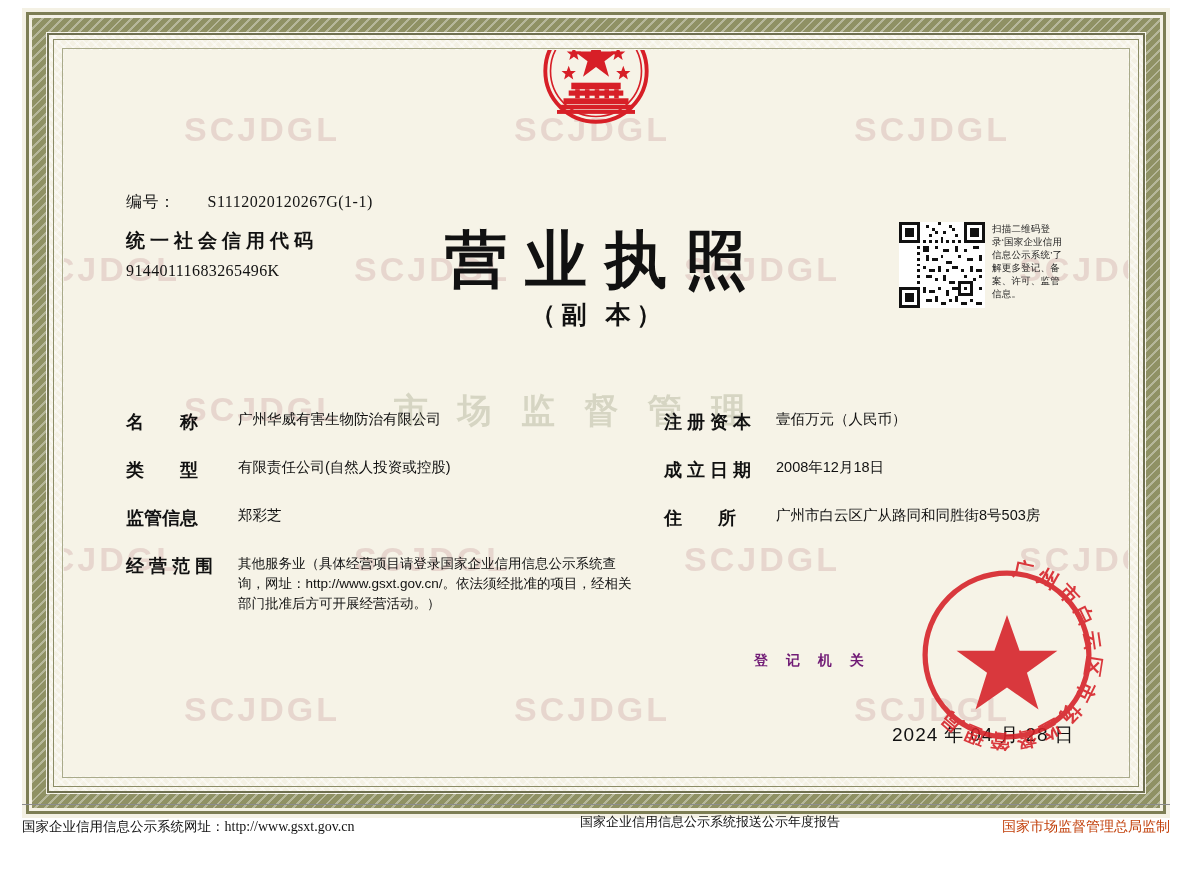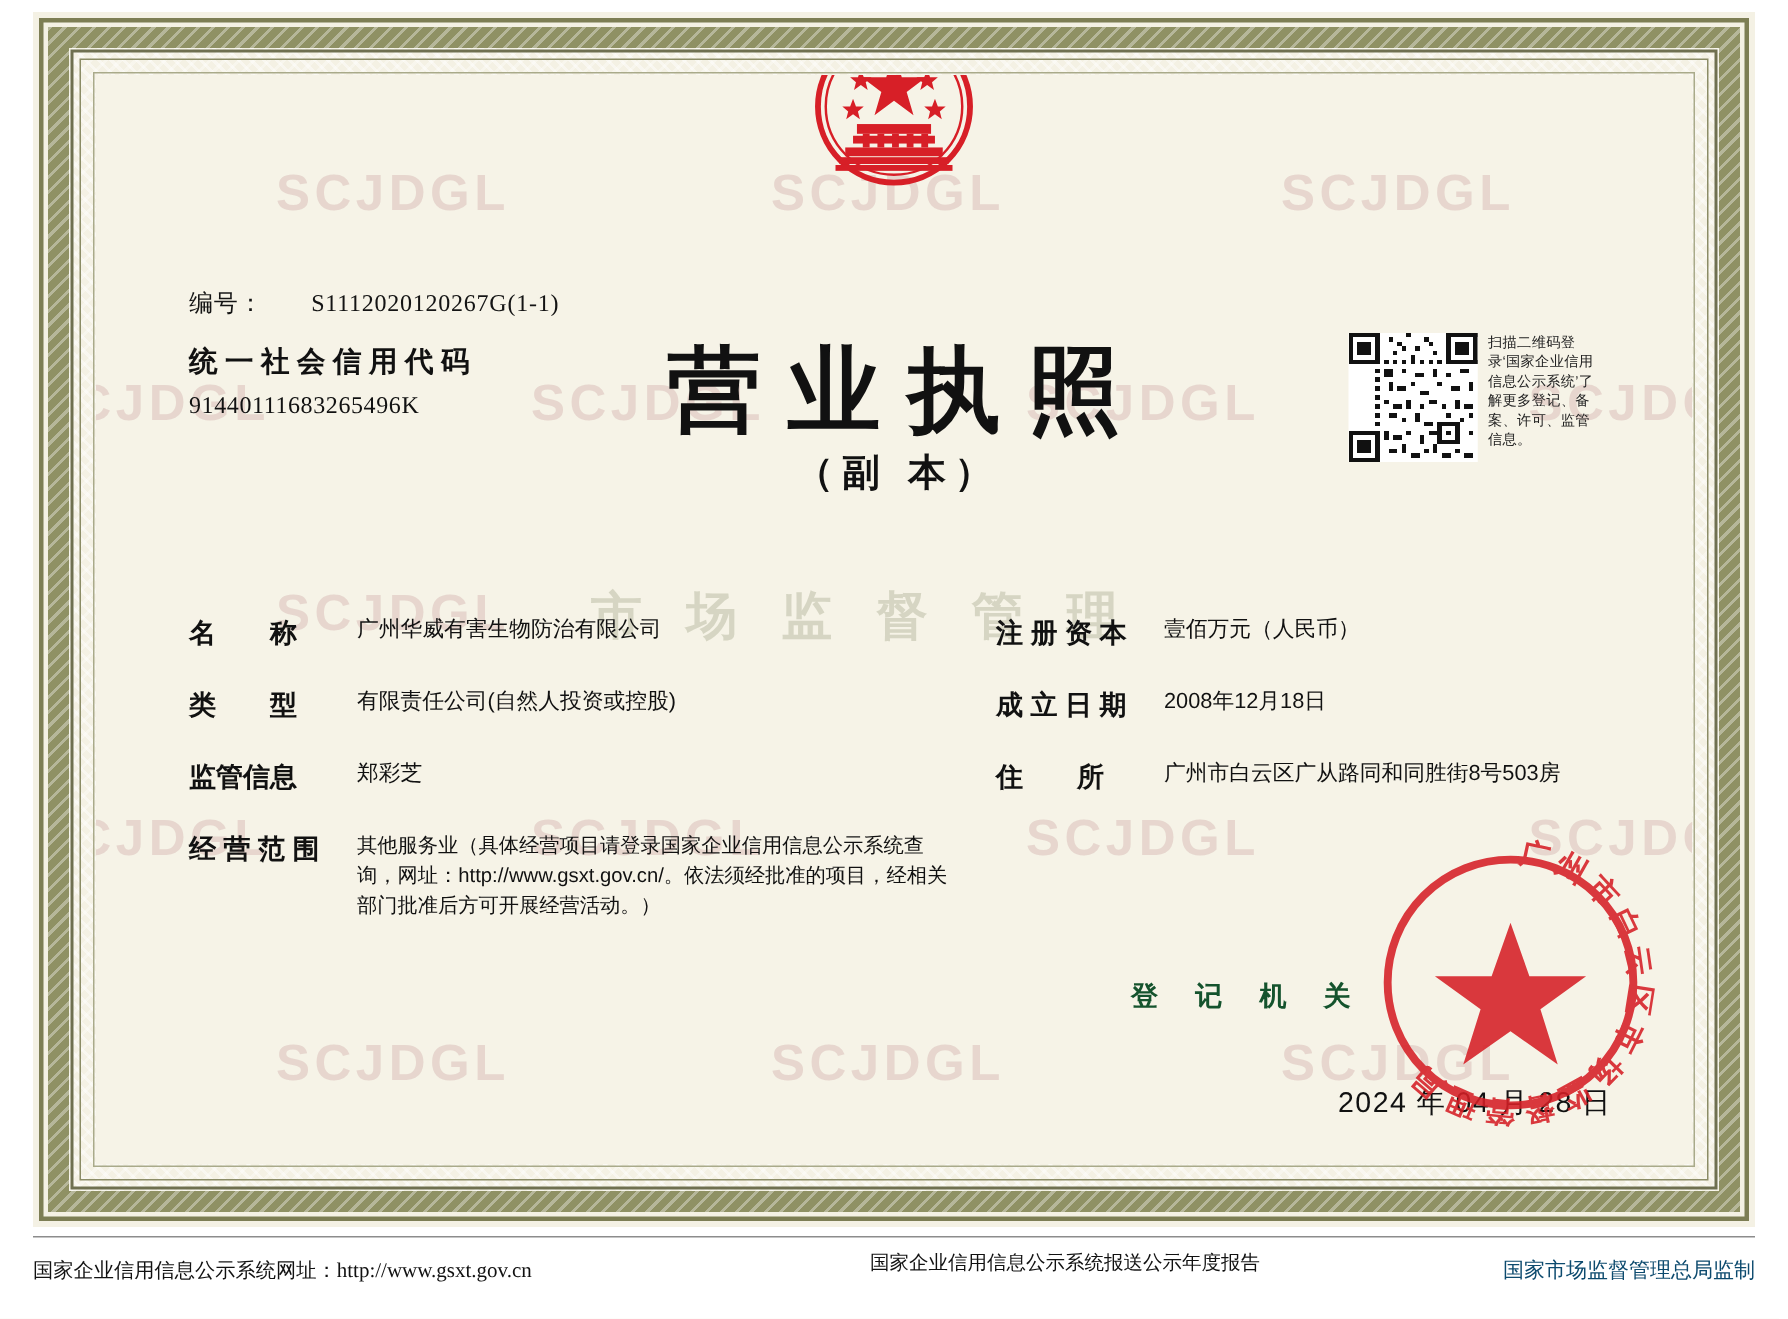--- a/index.html
+++ b/index.html
@@ -259,25 +259,25 @@
   .r-date     { left: 600px; top: 88px; }
   .r-address  { left: 600px; top: 136px; }
 
   .lab-w-4 { display: inline-block; width: 112px; }
 
   
   .registry {
     position: absolute;
     left: 690px;
     top: 602px;
-    font-family: Liberation Mono, monospace;
-    font-size: 18px;
+    font-family: Liberation Sans, sans-serif;
+    font-size: 14px;
     font-weight: bold;
     letter-spacing: 7px;
-    color: #14532d;
+    color: #701a75;
   }
 
   .issue-date {
     position: absolute;
     left: 825px;
     top: 672px;
     font-family: "Liberation Sans", sans-serif;
     font-size: 19px;
     color: #111;
     letter-spacing: 1px;
@@ -292,21 +292,21 @@
     width: 210px;
     height: 210px;
     z-index: 6;
     opacity: 0.88;
   }
 
   
   .footer {
     position: absolute;
     left: 0;
-    top: 824px;
+    top: 804px;
     width: 1192px;
     height: 55px;
   }
   .footer-line {
     position: absolute;
     left: 22px;
     top: 0px;
     width: 1148px;
     height: 1px;
     background: #8c8c8c;
@@ -331,21 +331,21 @@
     font-size: 13px;
     line-height: 19px;
     color: #111;
   }
   .f-right {
     position: absolute;
     right: 22px;
     top: 14px;
     font-family: Liberation Serif, serif;
     font-size: 14px;
-    color: #0c4a6e;
+    color: #c2410c;
   }
 </style>
 </head>
 <body>
 
 <div class="page">
 
   <div class="cert">
     <div class="border-outer"></div>
     <div class="border-guilloche"></div>

